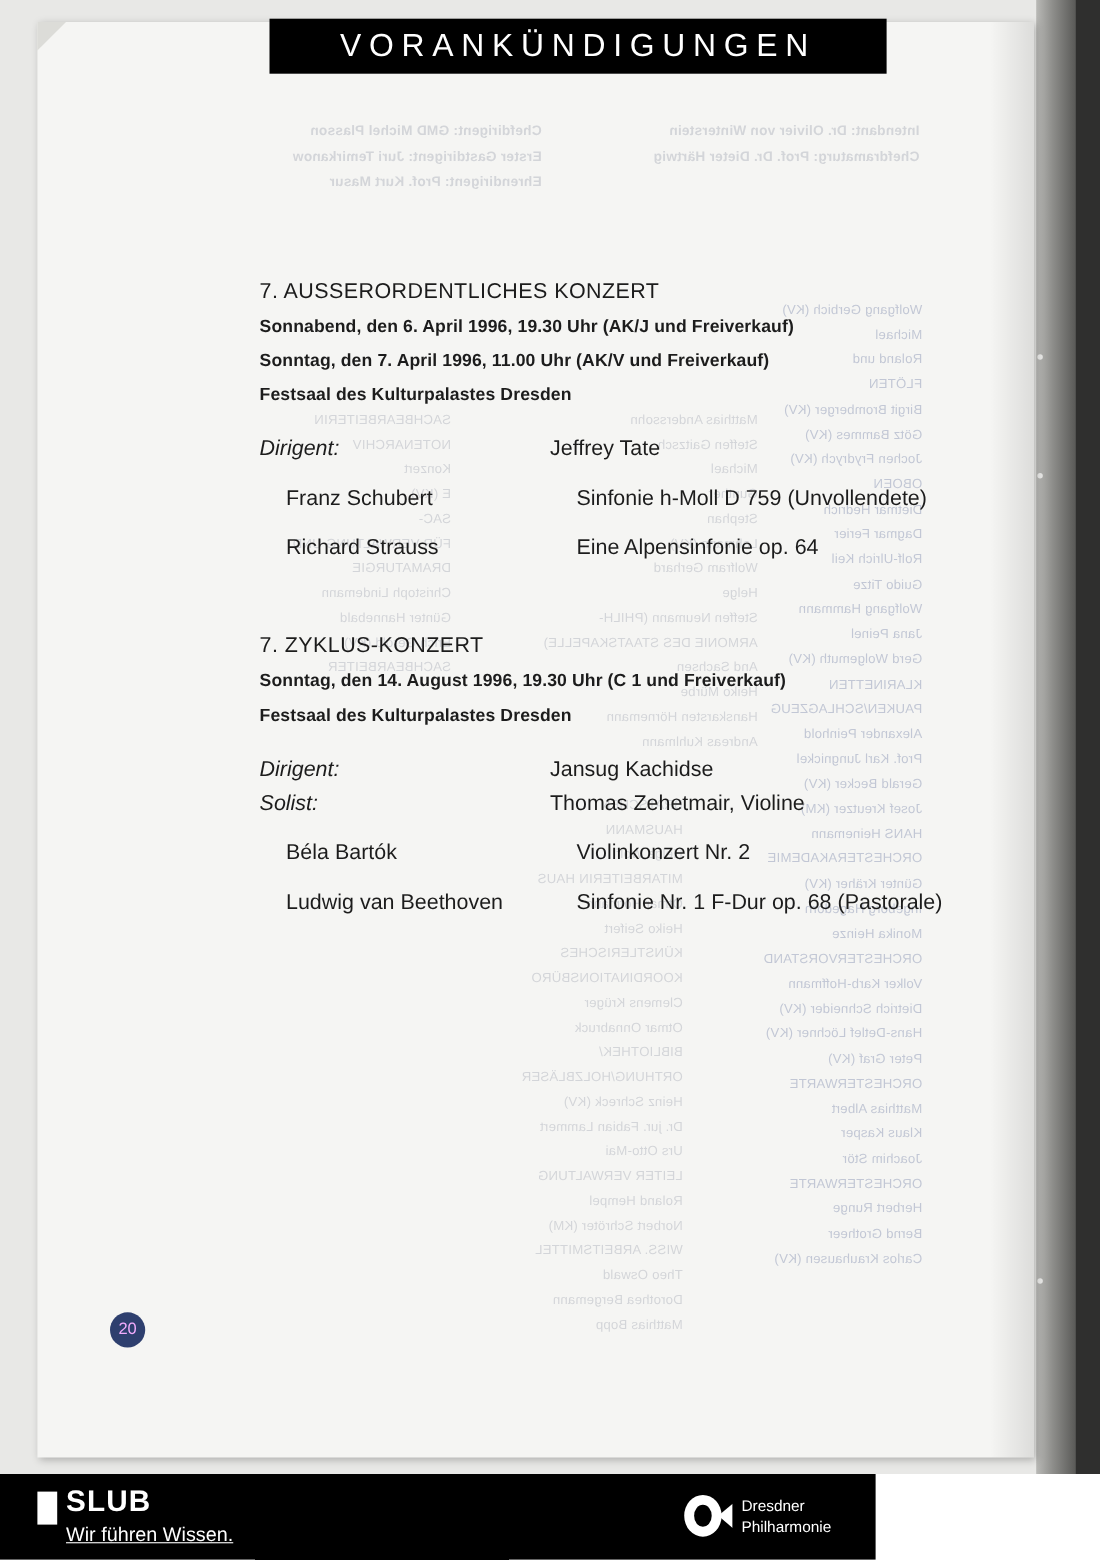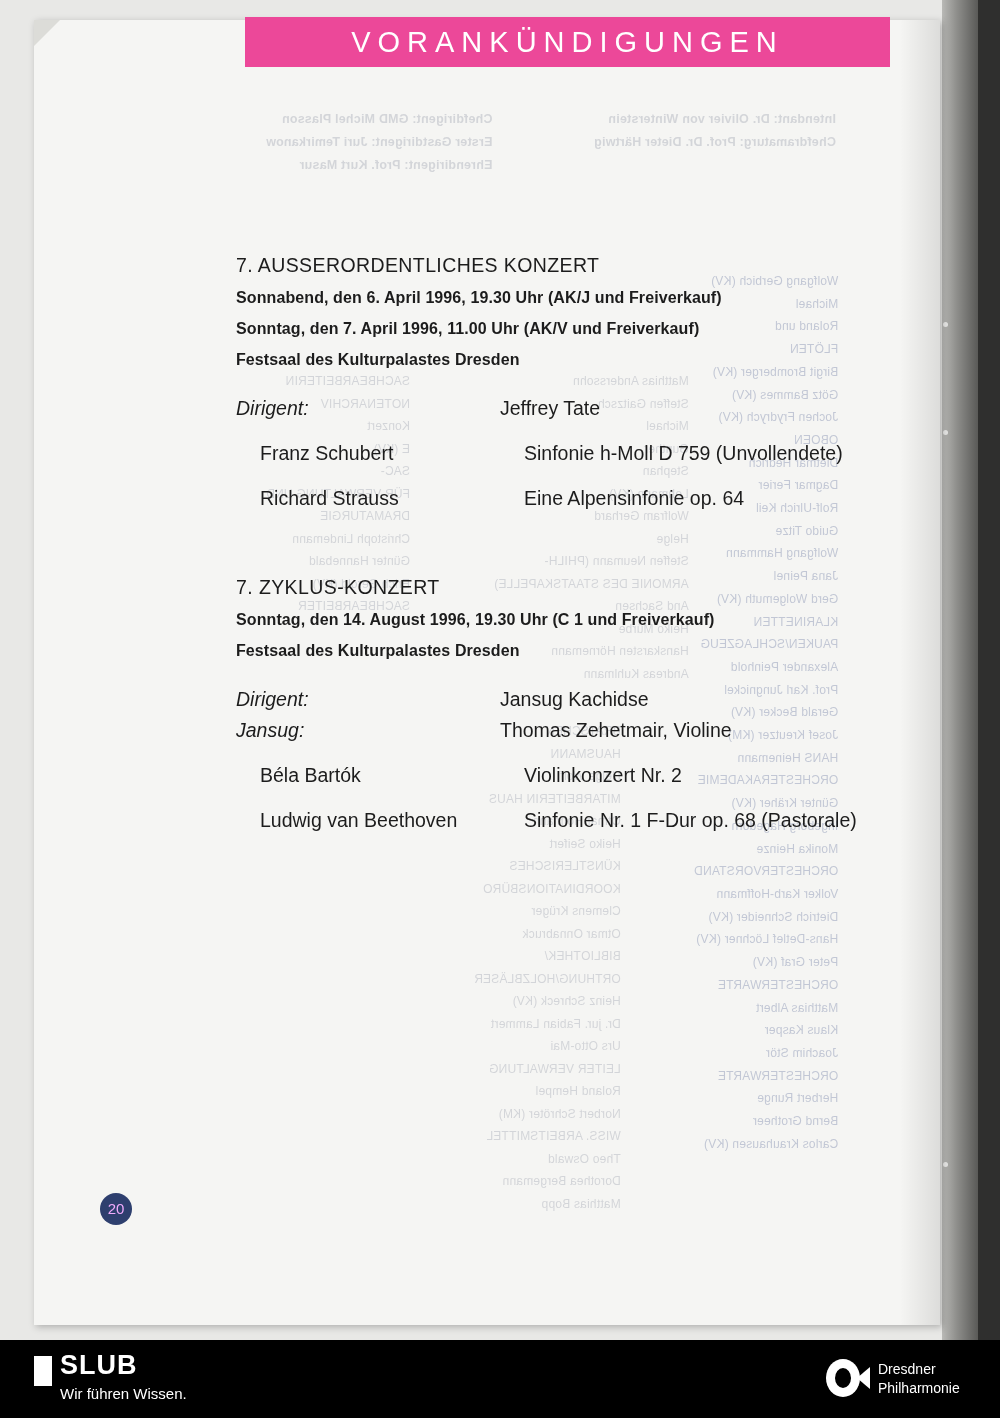--- a/index.html
+++ b/index.html
@@ -65,23 +65,23 @@
     width: 0; height: 0;
     border-left: 26px solid #dcdcd8;
     border-bottom: 26px solid transparent;
   }
 
   
   #banner {
     position: absolute;
     left: 245px;
     top: 17px;
-    width: 645px;
+    width: 561px;
     height: 50px;
-    background: #ec4899;
+    background: #000000;
   }
   #banner-title {
     color: #ffffff;
     font-size: 29px;
     letter-spacing: 7px;
     text-align: center;
     line-height: 50px;
     font-family: "Liberation Sans", sans-serif;
     font-weight: 400;
     white-space: nowrap;
@@ -165,21 +165,21 @@
     font-size: 15px;
     line-height: 32px;
     text-align: center;
   }
 
   
   #footer {
     position: absolute;
     left: 0;
     top: 1340px;
-    width: 1000px;
+    width: 796px;
     height: 78px;
     background: #000000;
     color: #ffffff;
   }
   #slub-mark {
     position: absolute;
     left: 34px;
     top: 16px;
     width: 18px;
     height: 30px;
@@ -190,21 +190,22 @@
     left: 60px;
     top: 10px;
     font-size: 27px;
     font-weight: 700;
     letter-spacing: 1px;
   }
   #slub-tag {
     position: absolute;
     left: 60px;
     top: 45px;
-    font-size: 15px;
+    font-size: 18px;
+    text-decoration: underline;
   }
   #dp-logo {
     position: absolute;
     right: 130px;
     top: 17px;
     width: 46px;
     height: 42px;
   }
   #dp-name {
     position: absolute;
@@ -367,21 +368,21 @@
     <div class="block" style="margin-top:58px;">
       <div class="konzert-title">7. ZYKLUS-KONZERT</div>
       <div class="konzert-line">Sonntag, den 14. August 1996, 19.30 Uhr (C 1 und Freiverkauf)</div>
       <div class="konzert-line">Festsaal des Kulturpalastes Dresden</div>
       <div class="spacer"></div>
       <div class="role-row">
         <div class="role-label">Dirigent:</div>
         <div class="role-value">Jansug Kachidse</div>
       </div>
       <div class="role-row">
-        <div class="role-label">Jansug:</div>
+        <div class="role-label">Solist:</div>
         <div class="role-value">Thomas Zehetmair, Violine</div>
       </div>
       <div class="work-row">
         <div class="work-composer">Béla Bartók</div>
         <div class="work-title">Violinkonzert Nr. 2</div>
       </div>
       <div class="work-row">
         <div class="work-composer">Ludwig van Beethoven</div>
         <div class="work-title">Sinfonie Nr. 1 F-Dur op. 68 (Pastorale)</div>
       </div>

